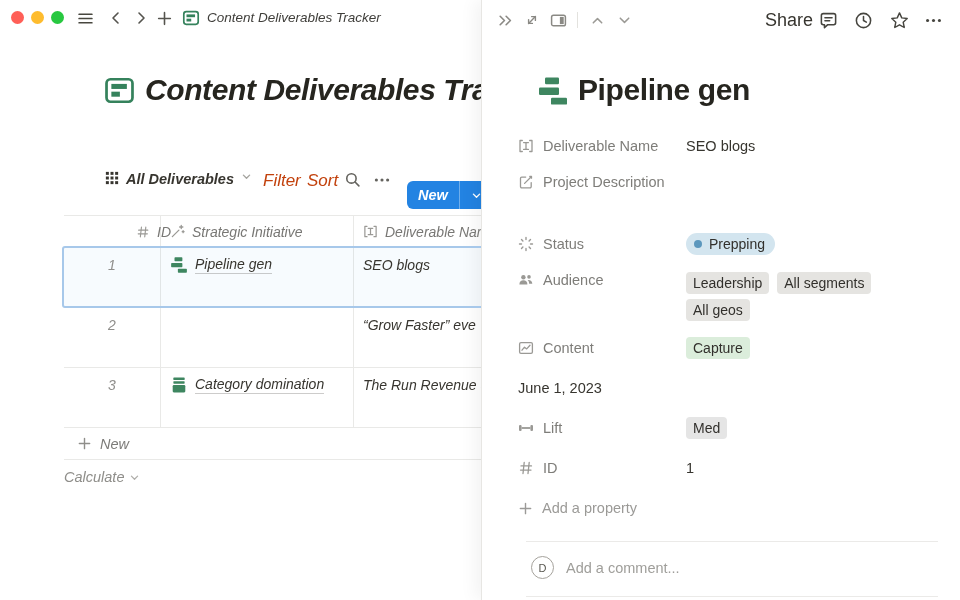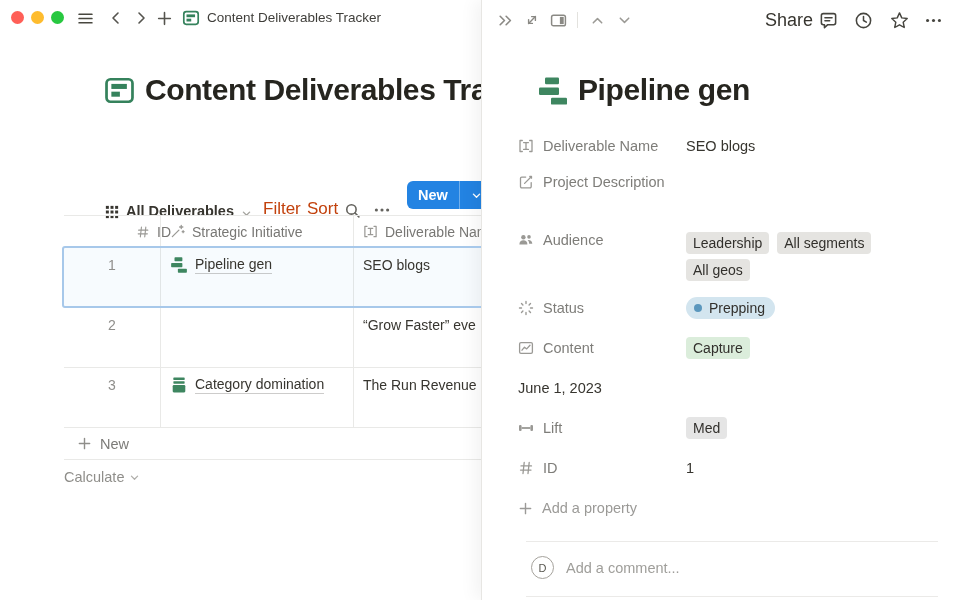--- a/index.html
+++ b/index.html
@@ -2,21 +2,21 @@
 <html><head>
 <meta charset="utf-8">
 <style>
   * { margin:0; padding:0; box-sizing:border-box; }
   html,body { width:960px; height:600px; overflow:hidden; background:#fff;
     font-family:"Liberation Sans", sans-serif; color:#37352f; }
   .window { position:relative; width:960px; height:600px; background:#fff; }
 
   
   .left-panel { position:absolute; left:0; top:0; width:481px; height:600px;
-    overflow:hidden; background:#fff; }
+    overflow:hidden; background:#fff;font-style:italic; }
   .right-panel { position:absolute; left:481px; top:0; width:479px; height:600px;
     background:#fff; border-left:1px solid #e7e6e3;
     box-shadow:-6px 0 16px rgba(0,0,0,0.05); overflow:hidden; }
 
   .abs { position:absolute; }
   svg { display:block; }
   .ibox { display:inline-flex; align-items:center; justify-content:center; }
 
   
   .tl { position:absolute; top:11px; width:13px; height:13px; border-radius:50%; }
@@ -24,21 +24,21 @@
   .tl.yellow { left:31px; background:#febc2e; }
   .tl.green { left:51px; background:#28c840; }
   .tb-title { position:absolute; left:207px; top:10px; font-size:13.5px; color:#3f3e3a; white-space:nowrap; }
 
   
   .page-icon { position:absolute; left:104px; top:75px; }
   .page-title { position:absolute; left:145px; top:73px; width:400px; font-size:30px;
     font-weight:700; letter-spacing:-0.4px; color:#26251f; white-space:nowrap; overflow:hidden; }
 
   
-  .vt { position:absolute; top:191px; height:28px; display:flex; align-items:flex-end; }
+  .vt { position:absolute; top:171px; height:28px; display:flex; align-items:flex-start; }
   .vt-name { left:105px; gap:7px; font-size:14.5px; font-weight:700; color:#37352f; }
   .vt-filter { left:263px; } .vt-sort { left:307px; }
   .vt-text { font-size:17px; color:#c2410c; }
   .vt-search { left:344px; } .vt-more { left:373px; }
   .new-btn { position:absolute; left:407px; top:181px; width:86px; height:28px;
     background:#2383e2; border-radius:6px; display:flex; align-items:center; color:#fff; }
   .new-btn .lbl { width:52px; text-align:center; font-size:14.5px; font-weight:700; }
   .new-btn .sep { width:1px; height:28px; background:rgba(255,255,255,0.35); }
   .new-btn .dd { flex:1; display:flex; justify-content:center; }
 
@@ -361,20 +361,37 @@
           <span class="ibox">
             <svg width="16" height="16" viewBox="0 0 16 16" fill="none" stroke="#9a9995" stroke-width="1.3" stroke-linecap="round" stroke-linejoin="round">
                 <path d="M13.2 8.6v4a1.2 1.2 0 0 1-1.2 1.2H3.7a1.2 1.2 0 0 1-1.2-1.2V4.3a1.2 1.2 0 0 1 1.2-1.2h4"></path>
                 <path d="M6.6 9.4l6.9-6.9M13.5 4.2V2.5h-1.7"></path>
               </svg>
           </span>
           <span>Project Description</span>
         </div>
       </div>
 
+      <div class="prow" style="height:40px">
+        <div class="plabel">
+          <span class="ibox">
+            <svg width="16" height="16" viewBox="0 0 16 16" fill="none" stroke="#9a9995" stroke-width="1.4" stroke-linecap="round">
+                <path d="M12.5 8h2M11.1 11.1l1.4 1.4M8 12.5v2M4.9 11.1l-1.4 1.4M3.5 8h-2M4.9 4.9L3.5 3.5M8 3.5v-2M11.1 4.9l1.4-1.4"></path>
+              </svg>
+          </span>
+          <span>Status</span>
+        </div>
+        <div class="pvalue">
+          <span class="pill">
+            <span class="dot"></span>
+            <span>Prepping</span>
+          </span>
+        </div>
+      </div>
+
       <div class="prow tall" style="height:64px">
         <div class="plabel">
           <span class="ibox">
             <svg width="16" height="16" viewBox="0 0 16 16" fill="#9a9995">
                 <circle cx="5.4" cy="5.3" r="2.2"></circle>
                 <path d="M1.4 12.4c0-2.6 1.7-4.1 4-4.1s4 1.5 4 4.1z"></path>
                 <circle cx="11" cy="4.9" r="1.8"></circle>
                 <path d="M10.4 7.9c2.3 0 3.9 1.4 3.9 3.9h-3.2c0-1.6-.5-2.9-1.5-3.7z"></path>
               </svg>
           </span>
@@ -385,37 +402,20 @@
             <span class="tag">Leadership</span>
             <span class="tag">All segments</span>
             <span class="tag">All geos</span>
           </div>
         </div>
       </div>
 
       <div class="prow" style="height:40px">
         <div class="plabel">
           <span class="ibox">
-            <svg width="16" height="16" viewBox="0 0 16 16" fill="none" stroke="#9a9995" stroke-width="1.4" stroke-linecap="round">
-                <path d="M12.5 8h2M11.1 11.1l1.4 1.4M8 12.5v2M4.9 11.1l-1.4 1.4M3.5 8h-2M4.9 4.9L3.5 3.5M8 3.5v-2M11.1 4.9l1.4-1.4"></path>
-              </svg>
-          </span>
-          <span>Status</span>
-        </div>
-        <div class="pvalue">
-          <span class="pill">
-            <span class="dot"></span>
-            <span>Prepping</span>
-          </span>
-        </div>
-      </div>
-
-      <div class="prow" style="height:40px">
-        <div class="plabel">
-          <span class="ibox">
             <svg width="16" height="16" viewBox="0 0 16 16" fill="none" stroke="#9a9995" stroke-width="1.3" stroke-linecap="round" stroke-linejoin="round">
                 <rect x="1.6" y="2.6" width="12.8" height="10.8" rx="1.4"></rect>
                 <path d="M4 10.2l2.5-3 2.2 1.7 3.3-3.7"></path>
               </svg>
           </span>
           <span>Content</span>
         </div>
         <div class="pvalue">
           <span class="tag green">Capture</span>
         </div>

